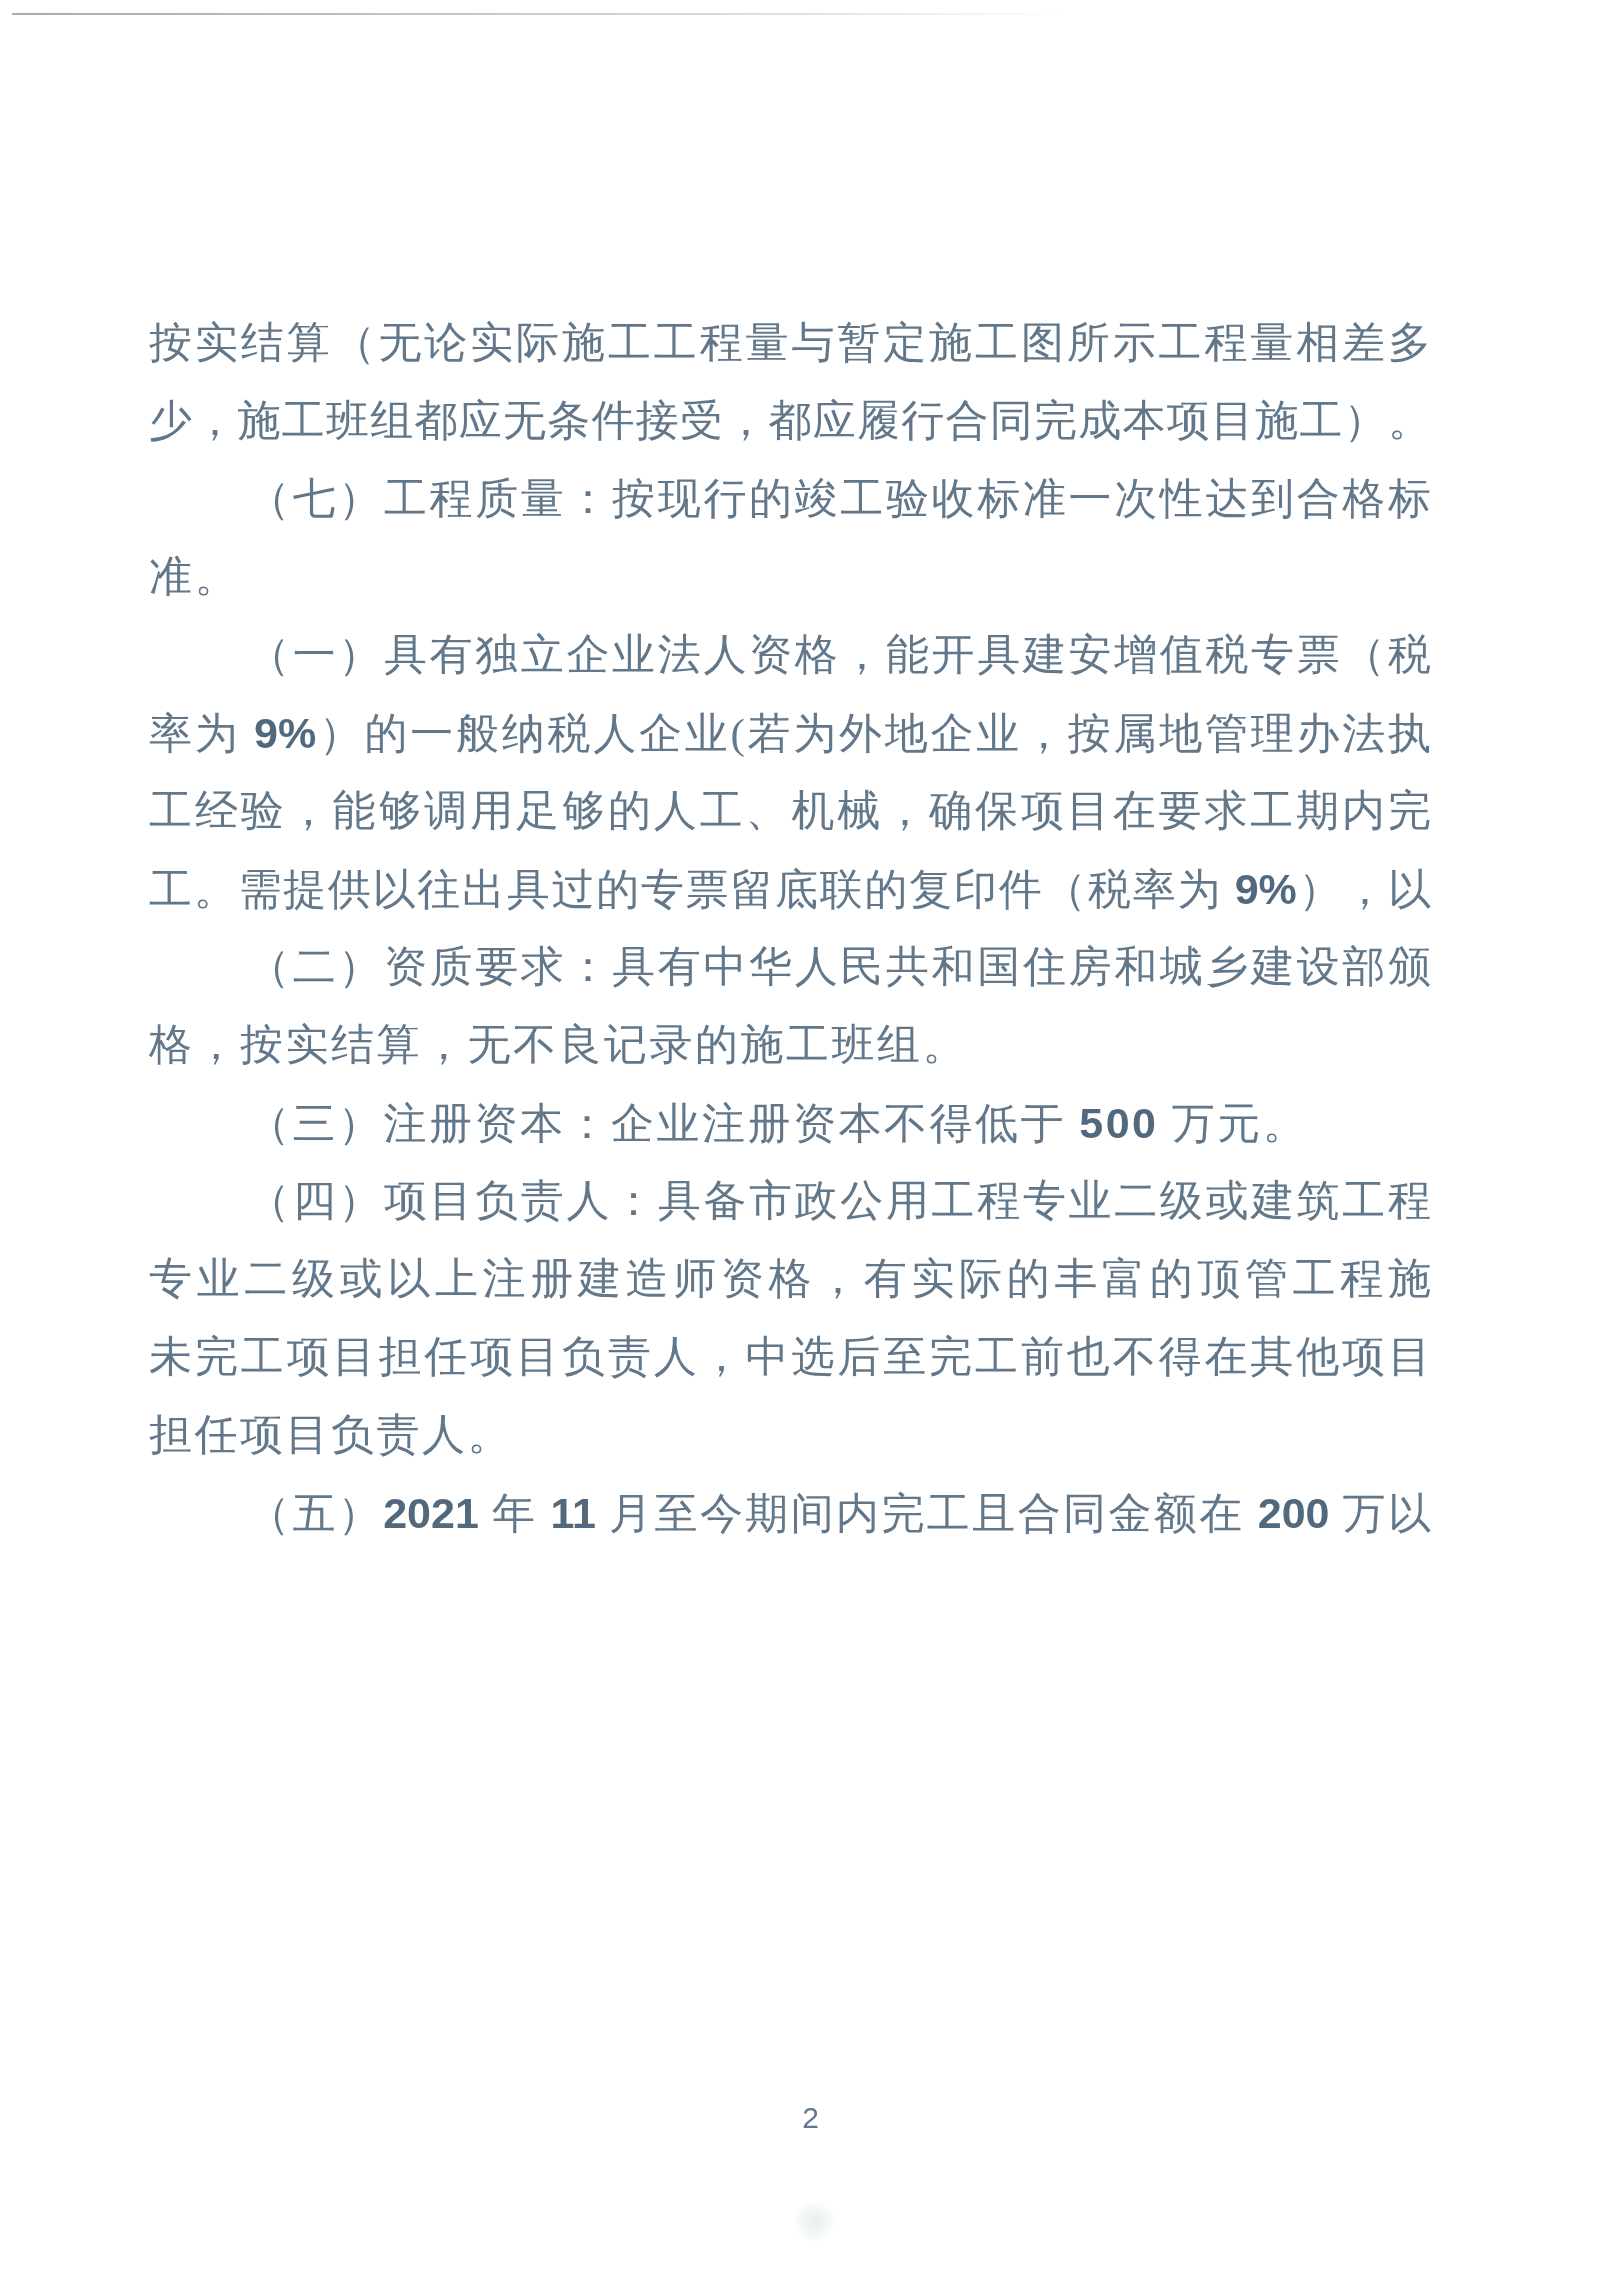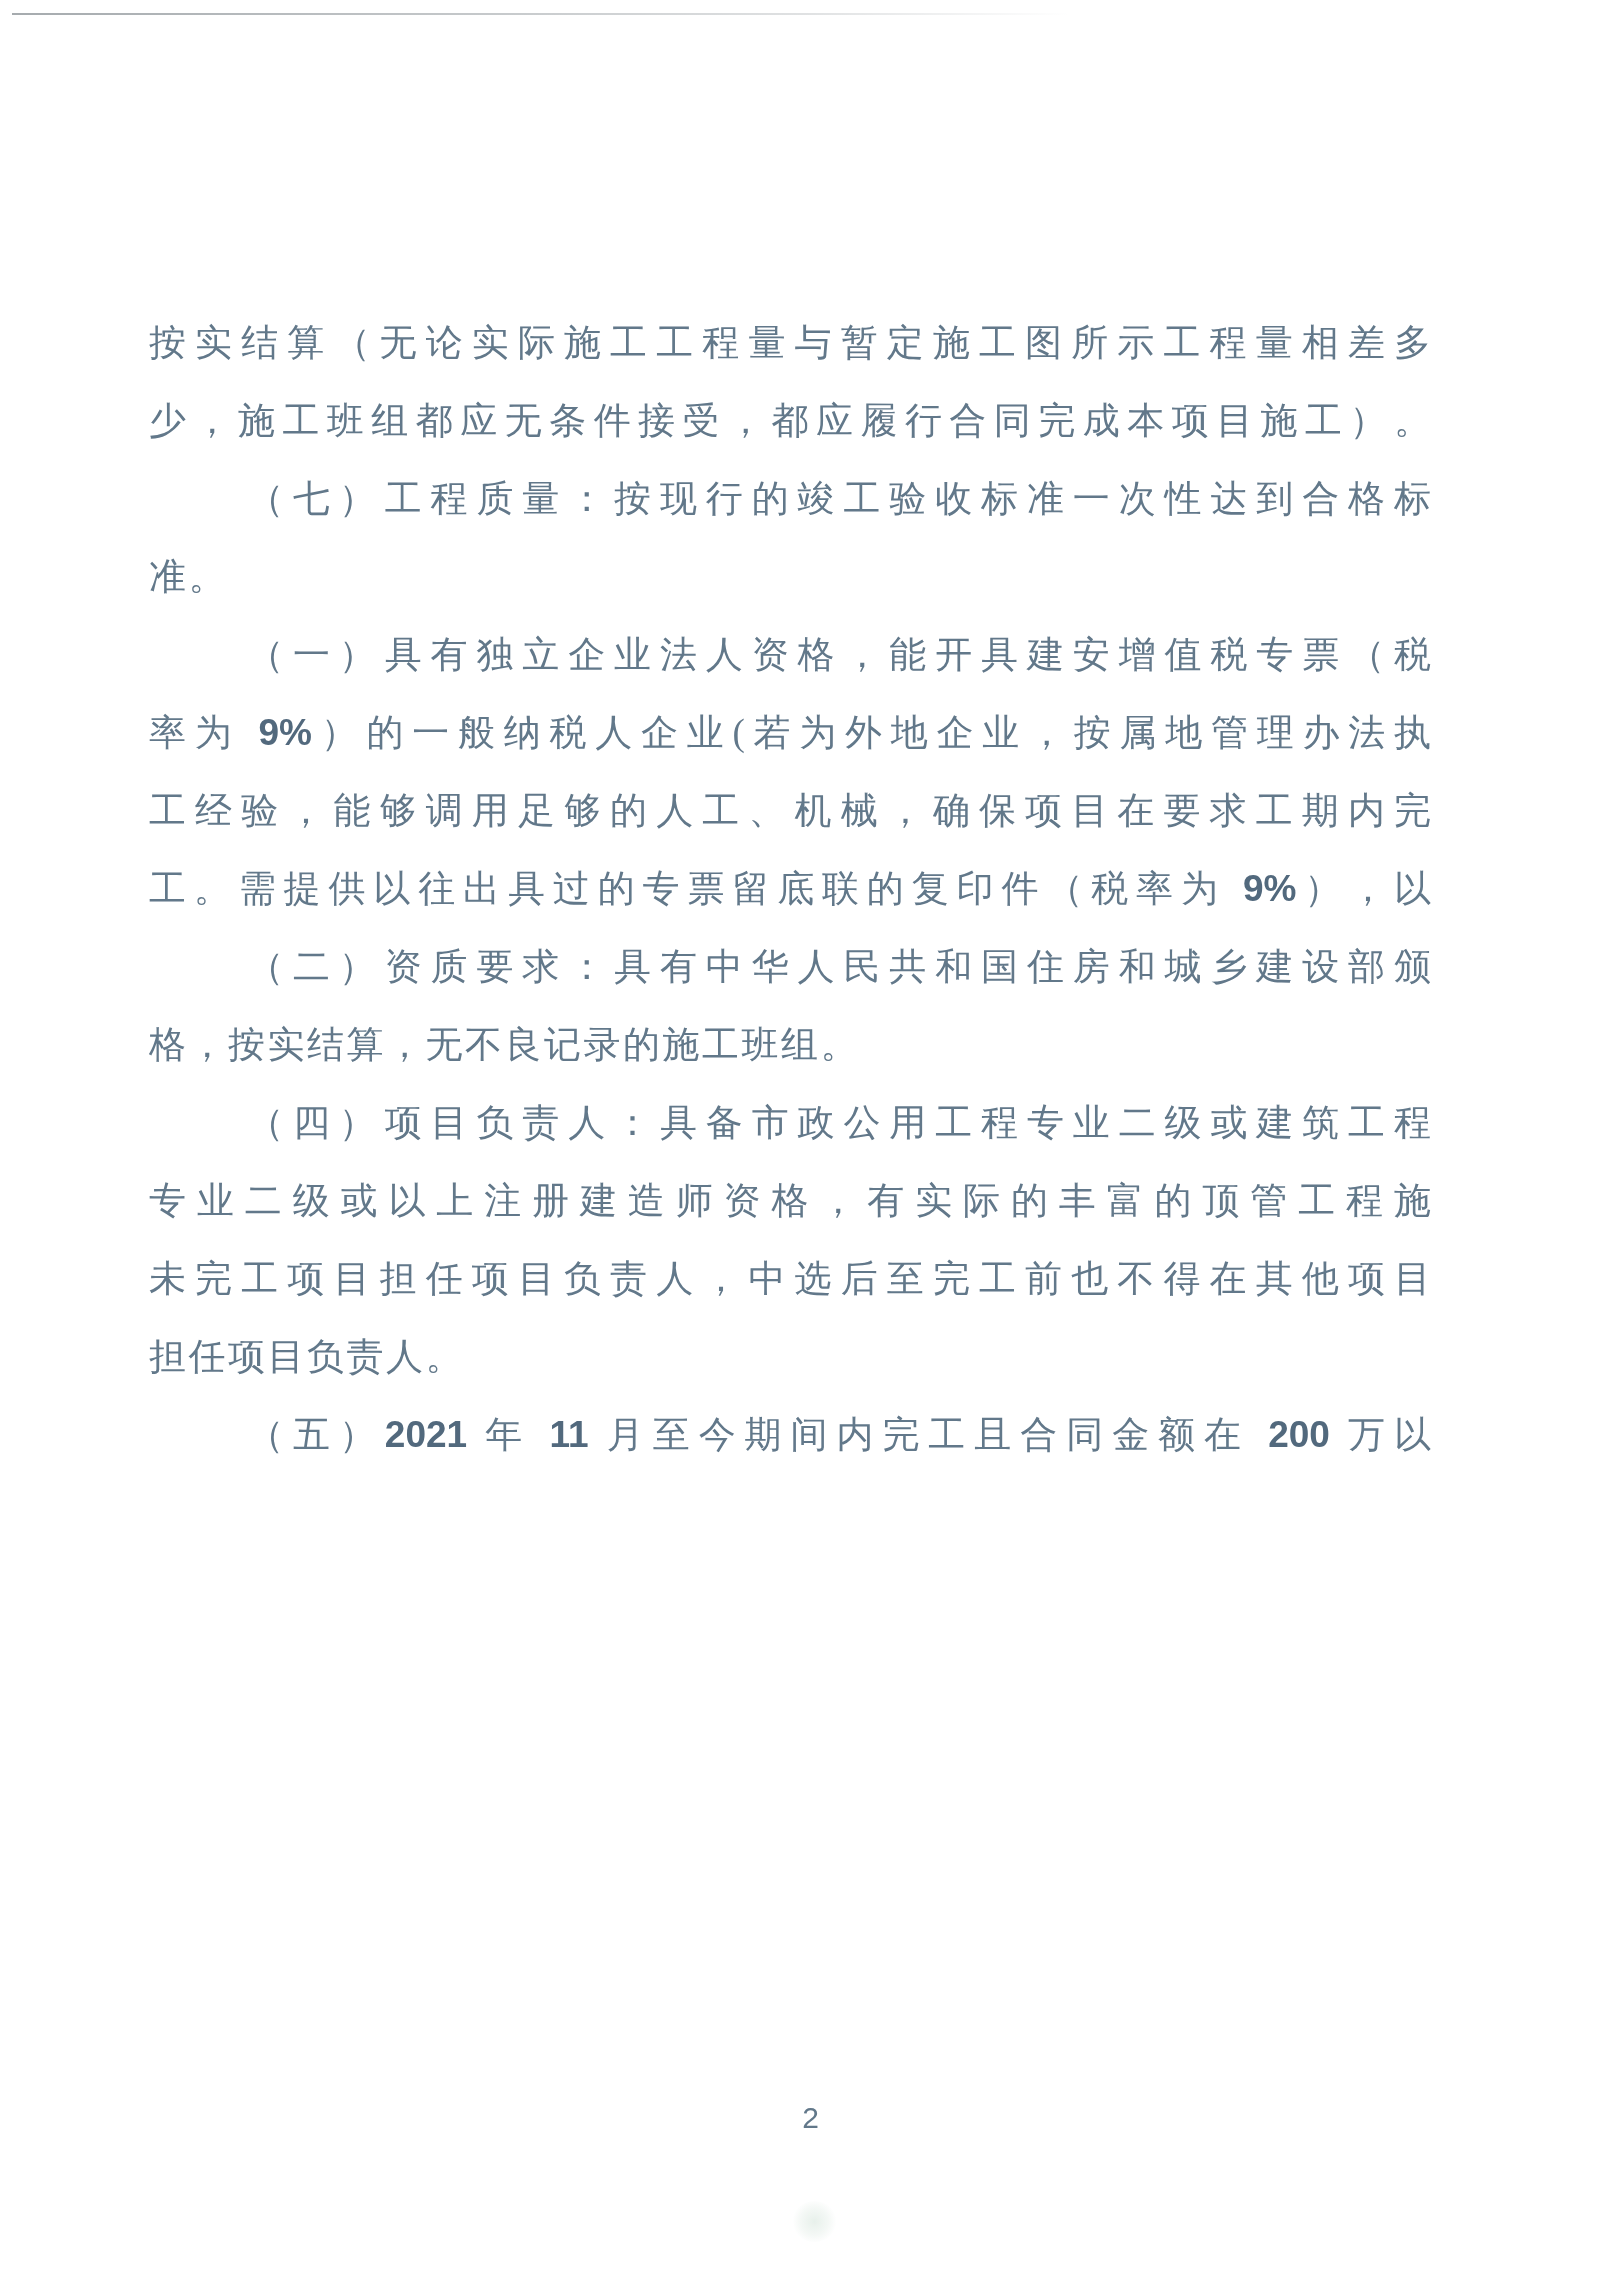--- a/index.html
+++ b/index.html
@@ -30,21 +30,21 @@
   
   .doc {
     position: absolute;
     left: 149px;
     top: 304px;
     width: 1282px;
   }
   .line {
     height: 78px;
     line-height: 78px;
-    font-size: 37px;
+    font-size: 43px;
     color: var(--body-text, #62788a);
     letter-spacing: 2.5px;
     white-space: nowrap;
   }
   .line.stretch {
     letter-spacing: normal;
     white-space: normal;
     text-align: justify;
     text-align-last: justify;
     text-justify: inter-character;
@@ -96,20 +96,21 @@
     <div class="line stretch">按实结算（无论实际施工工程量与暂定施工图所示工程量相差多</div>
     <div class="line stretch">少，施工班组都应无条件接受，都应履行合同完成本项目施工）。</div>
     <div class="line indent stretch">（七）工程质量：按现行的竣工验收标准一次性达到合格标</div>
     <div class="line">准。</div>
     <div class="line indent stretch">（一）具有独立企业法人资格，能开具建安增值税专票（税</div>
     <div class="line stretch">率为 <span class="num">9%</span>）的一般纳税人企业(若为外地企业，按属地管理办法执</div>
     <div class="line stretch">工经验，能够调用足够的人工、机械，确保项目在要求工期内完</div>
     <div class="line stretch">工。需提供以往出具过的专票留底联的复印件（税率为 <span class="num">9%</span>），以</div>
     <div class="line indent stretch">（二）资质要求：具有中华人民共和国住房和城乡建设部颁</div>
     <div class="line">格，按实结算，无不良记录的施工班组。</div>
+    <div class="line indent">（三）注册资本：企业注册资本不得低于 <span class="num">500</span> 万元。</div>
     <div class="line indent stretch">（四）项目负责人：具备市政公用工程专业二级或建筑工程</div>
     <div class="line stretch">专业二级或以上注册建造师资格，有实际的丰富的顶管工程施</div>
     <div class="line stretch">未完工项目担任项目负责人，中选后至完工前也不得在其他项目</div>
     <div class="line">担任项目负责人。</div>
     <div class="line indent stretch">（五）<span class="num">2021</span> 年 <span class="num">11</span> 月至今期间内完工且合同金额在 <span class="num">200</span> 万以</div>
   </div>
 
 <div class="footer">2</div>
 
 <div class="smudge"></div>

